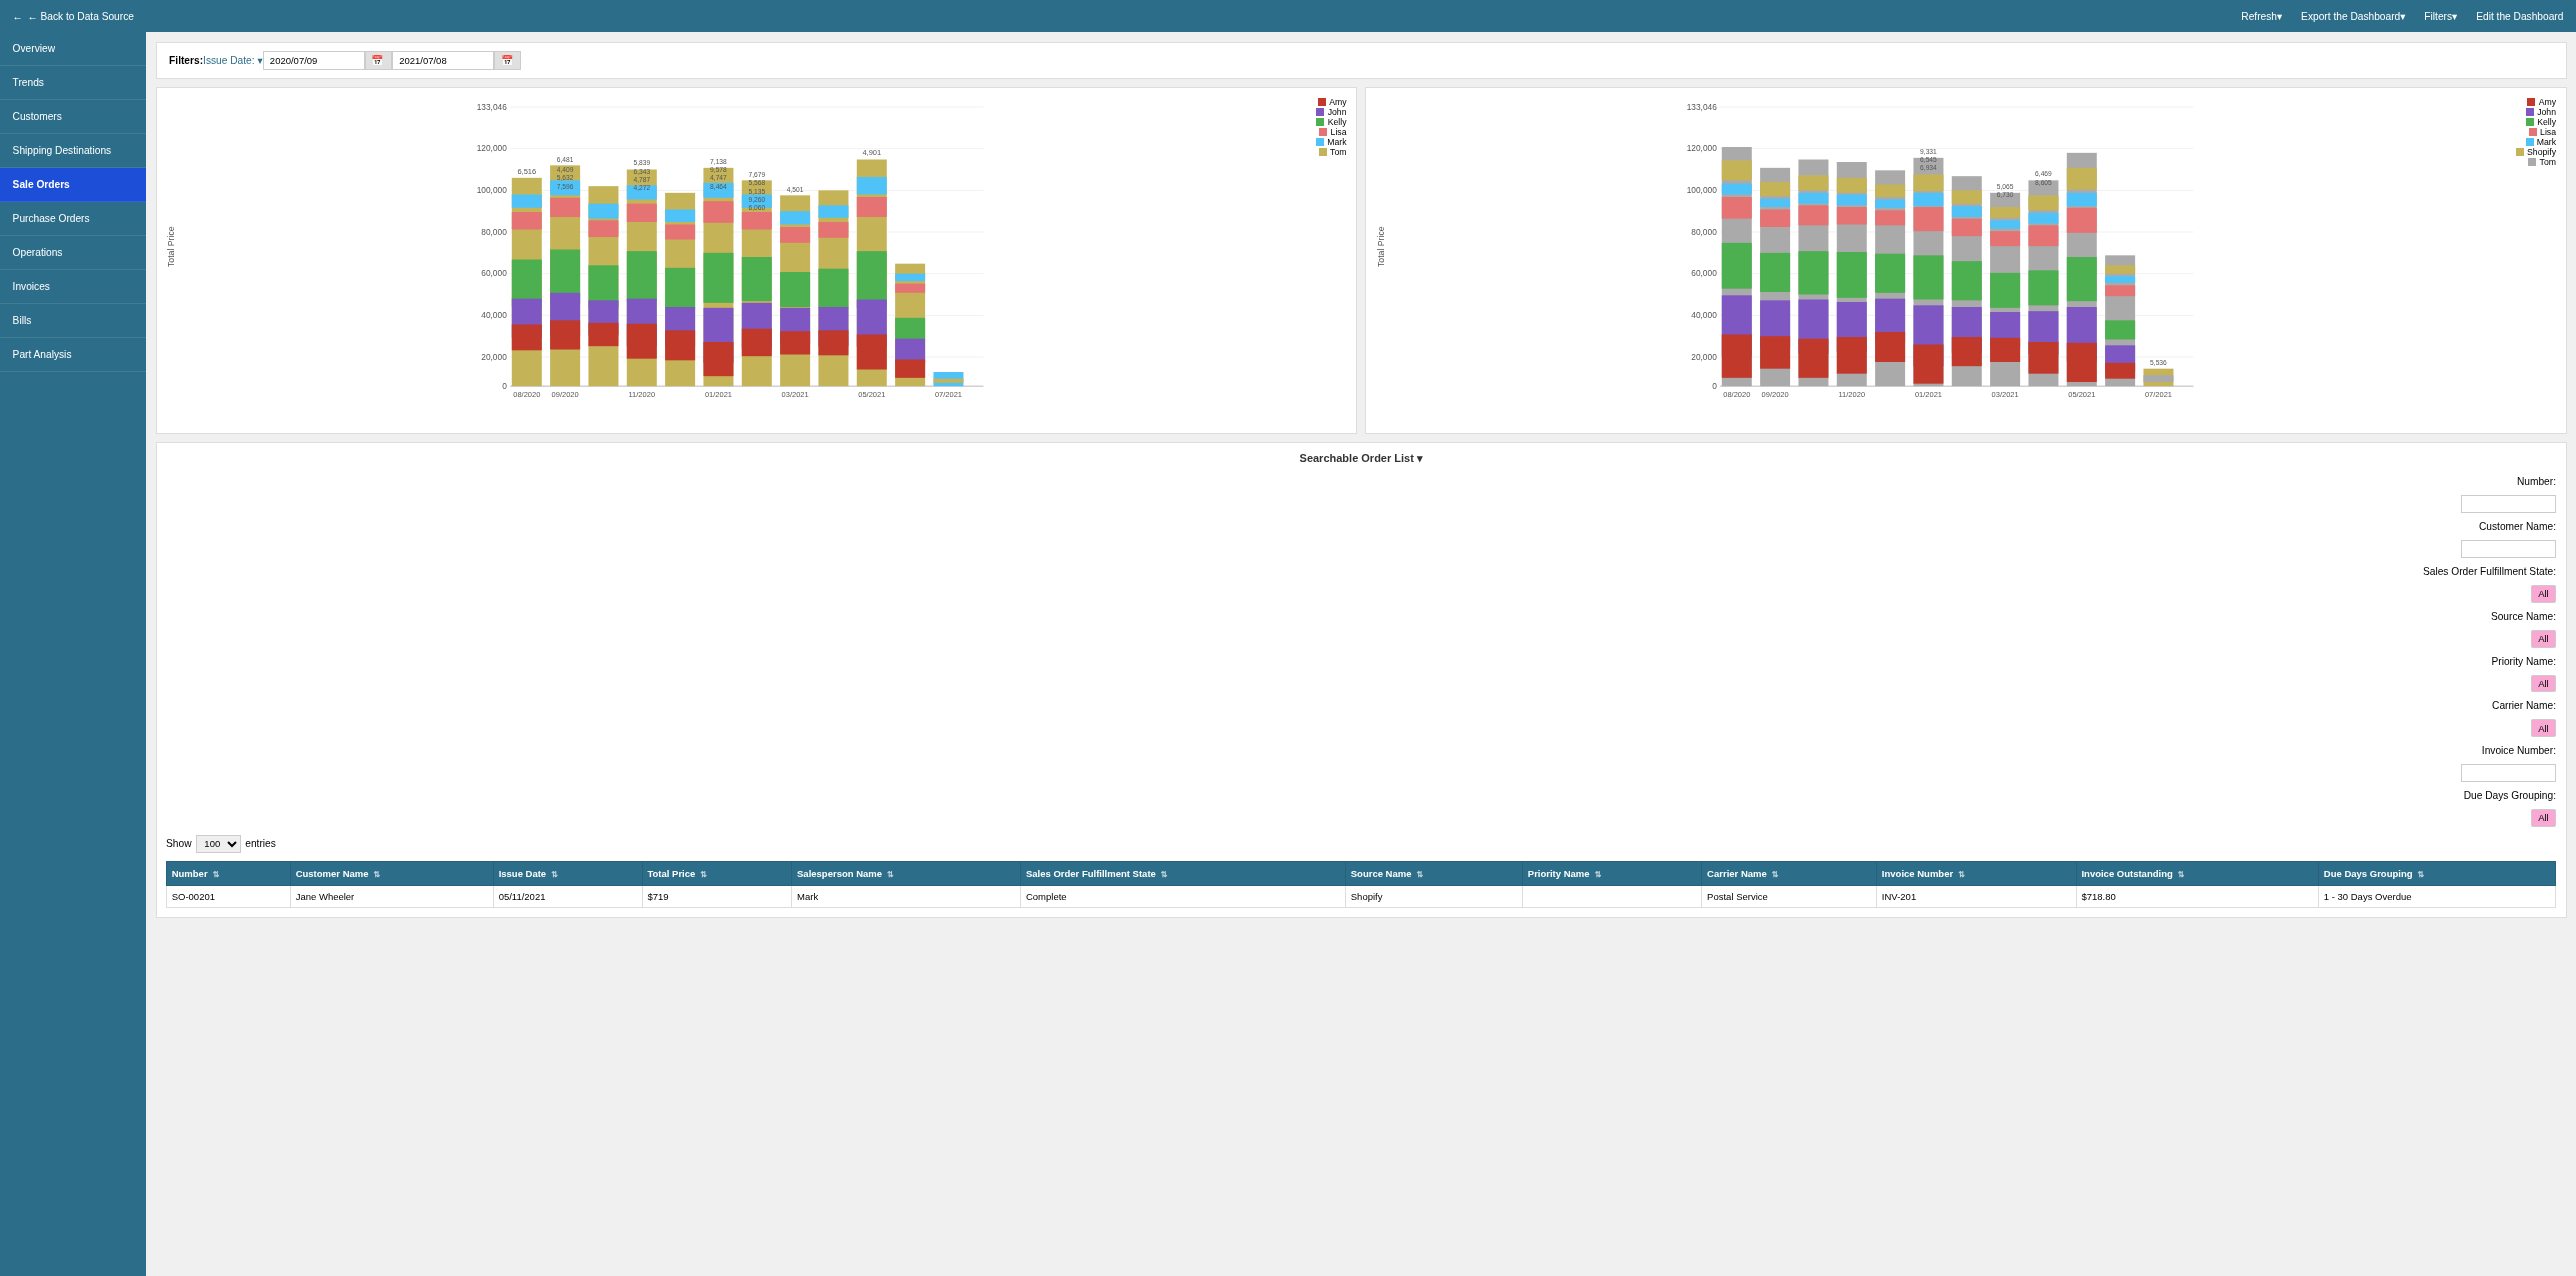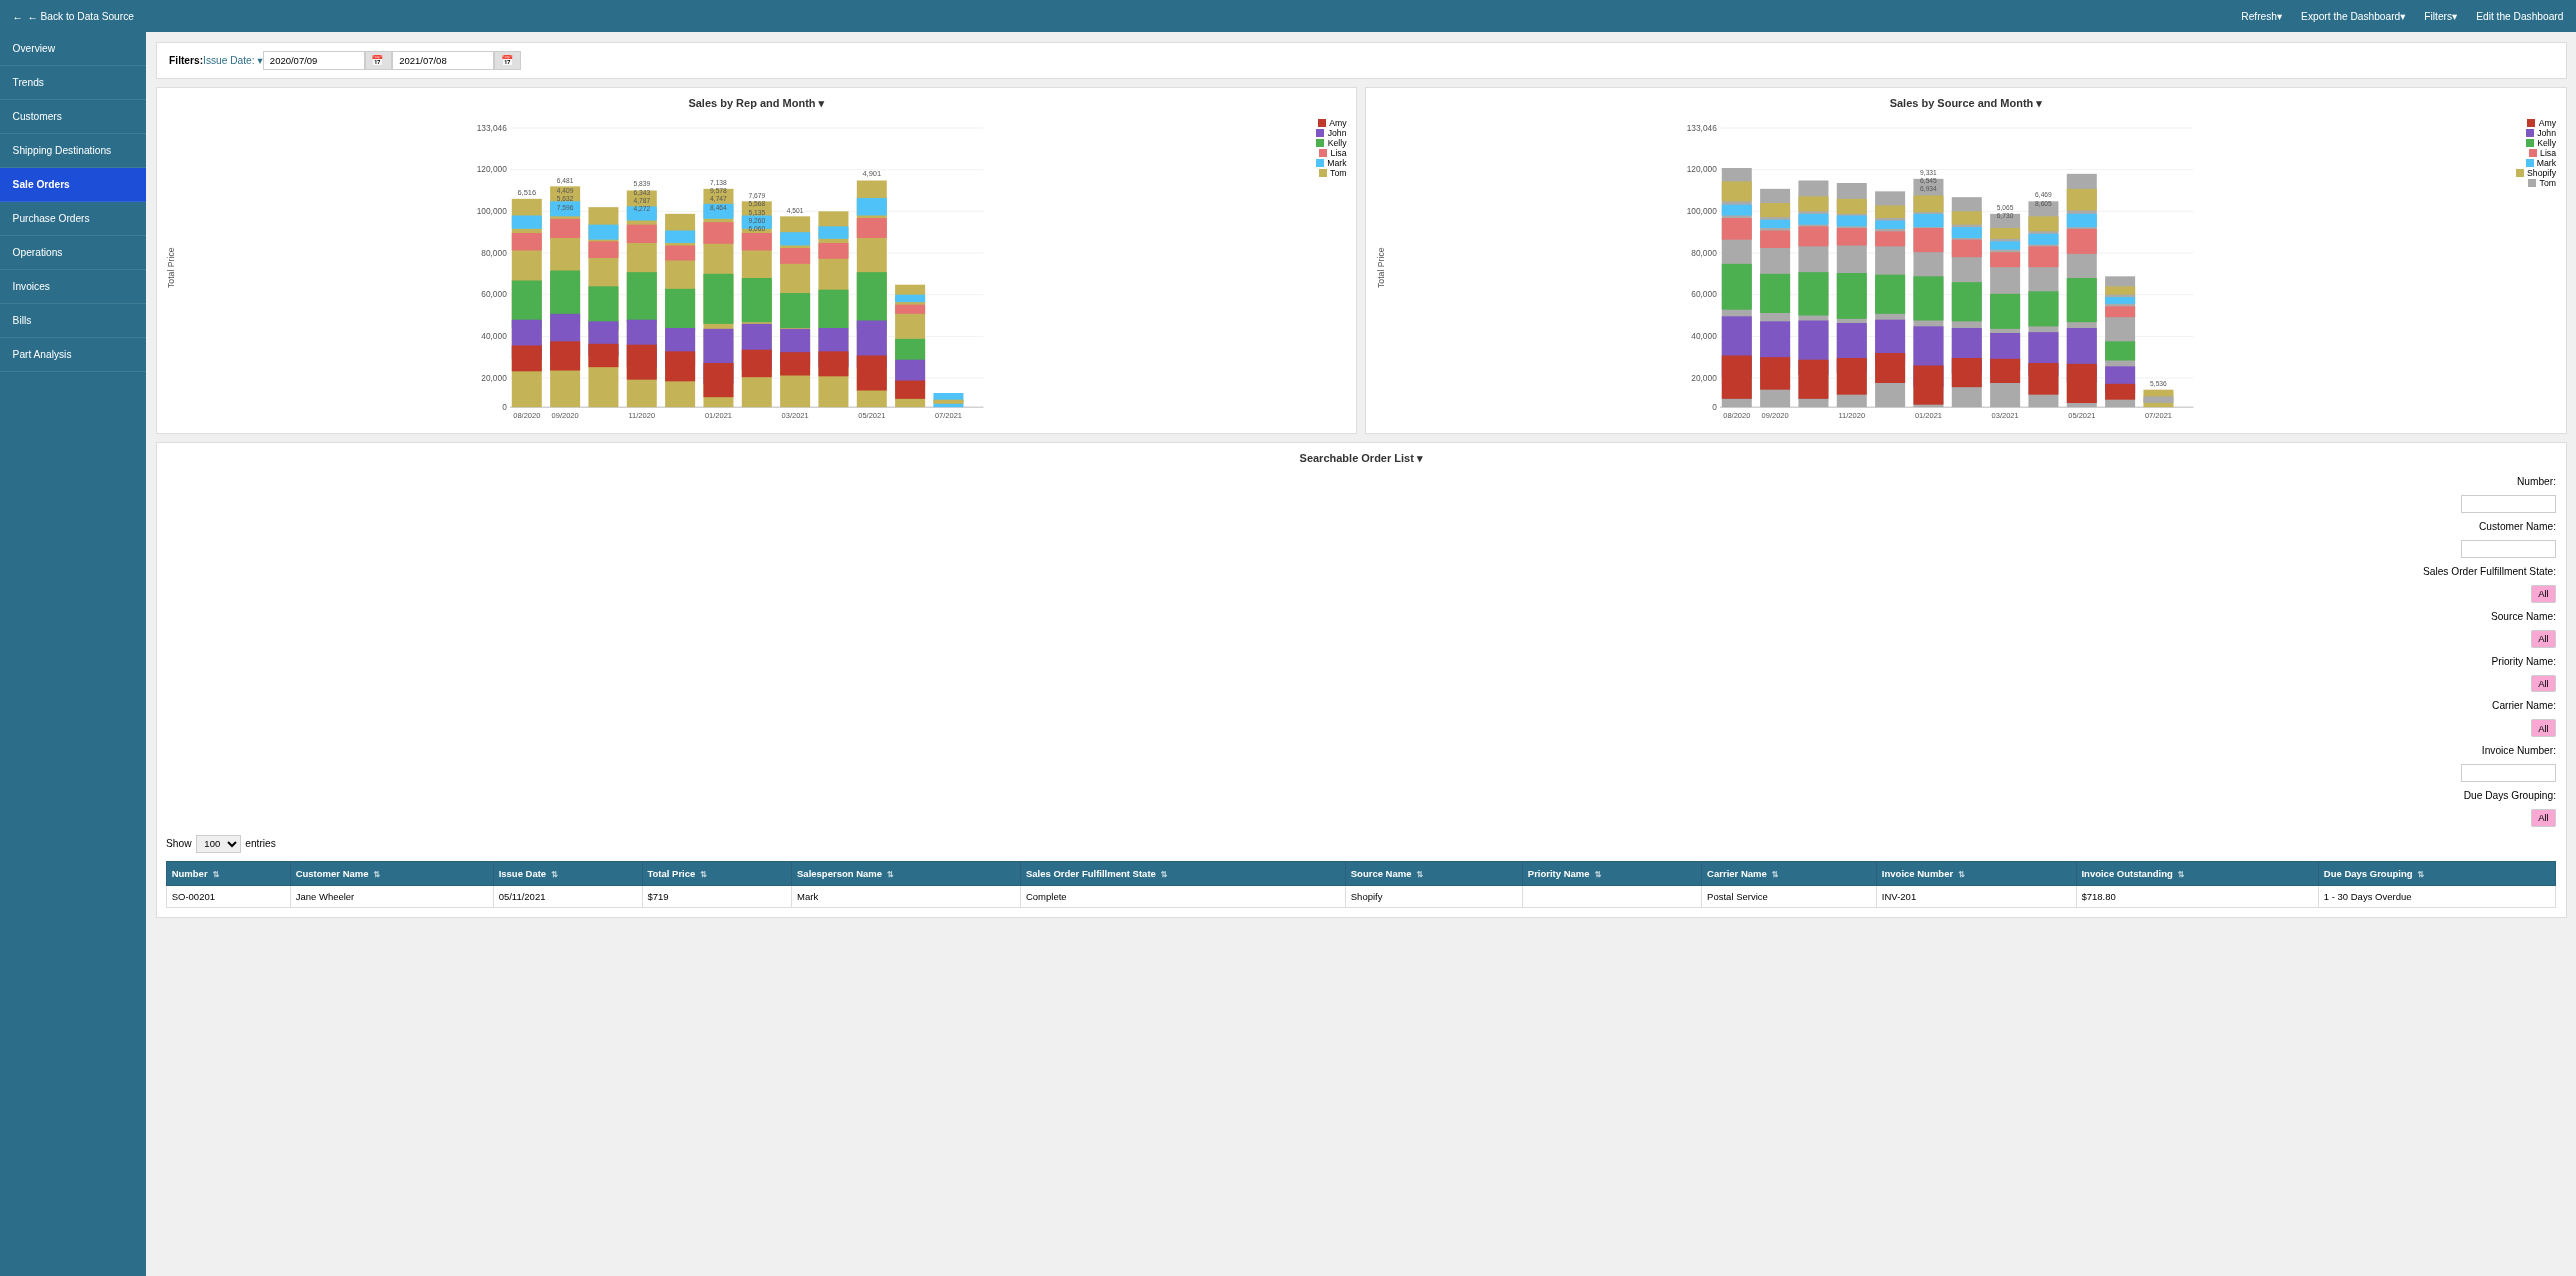--- a/index.html
+++ b/index.html
@@ -259,23 +259,20 @@
       <span class="filter-label">Issue Date: ▾</span>
       <input class="filter-input" type="text" value="2020/07/09" style="">
       <button class="cal-btn">📅</button>
       <input class="filter-input" type="text" value="2021/07/08" style="">
       <button class="cal-btn">📅</button>
     </div>
 
     <div class="charts-row">
 
       <div class="chart-container">
-        <div class="chart-title">
-          <span>Sales by Rep and Month ▾</span>
-        </div>
         <div style="display:flex; gap:6.3px; height:300px;">
           <div class="y-axis-label">Total Price</div>
           <div style="flex:1; position:relative;">
             <svg width="100%" height="100%" viewBox="0 0 620 360" style="font-size:13px">
 
               <text x="38" y="15" font-size="10" text-anchor="end" fill="#555">133,046</text>
               <text x="38" y="65" font-size="10" text-anchor="end" fill="#555">120,000</text>
               <text x="38" y="115" font-size="10" text-anchor="end" fill="#555">100,000</text>
               <text x="38" y="165" font-size="10" text-anchor="end" fill="#555">80,000</text>
               <text x="38" y="215" font-size="10" text-anchor="end" fill="#555">60,000</text>
@@ -430,23 +427,20 @@
             </div>
             <div class="legend-item">
               <div class="legend-dot" style="background:#c5b358;"></div>
               <span>Tom</span>
             </div>
           </div>
         </div>
       </div>
 
       <div class="chart-container">
-        <div class="chart-title">
-          <span>Sales by Source and Month ▾</span>
-        </div>
         <div style="display:flex; gap:6.3px; height:300px;">
           <div class="y-axis-label">Total Price</div>
           <div style="flex:1; position:relative;">
             <svg width="100%" height="100%" viewBox="0 0 620 360" style="font-size:13px">
 
               <text x="38" y="15" font-size="10" text-anchor="end" fill="#555">133,046</text>
               <text x="38" y="65" font-size="10" text-anchor="end" fill="#555">120,000</text>
               <text x="38" y="115" font-size="10" text-anchor="end" fill="#555">100,000</text>
               <text x="38" y="165" font-size="10" text-anchor="end" fill="#555">80,000</text>
               <text x="38" y="215" font-size="10" text-anchor="end" fill="#555">60,000</text>

